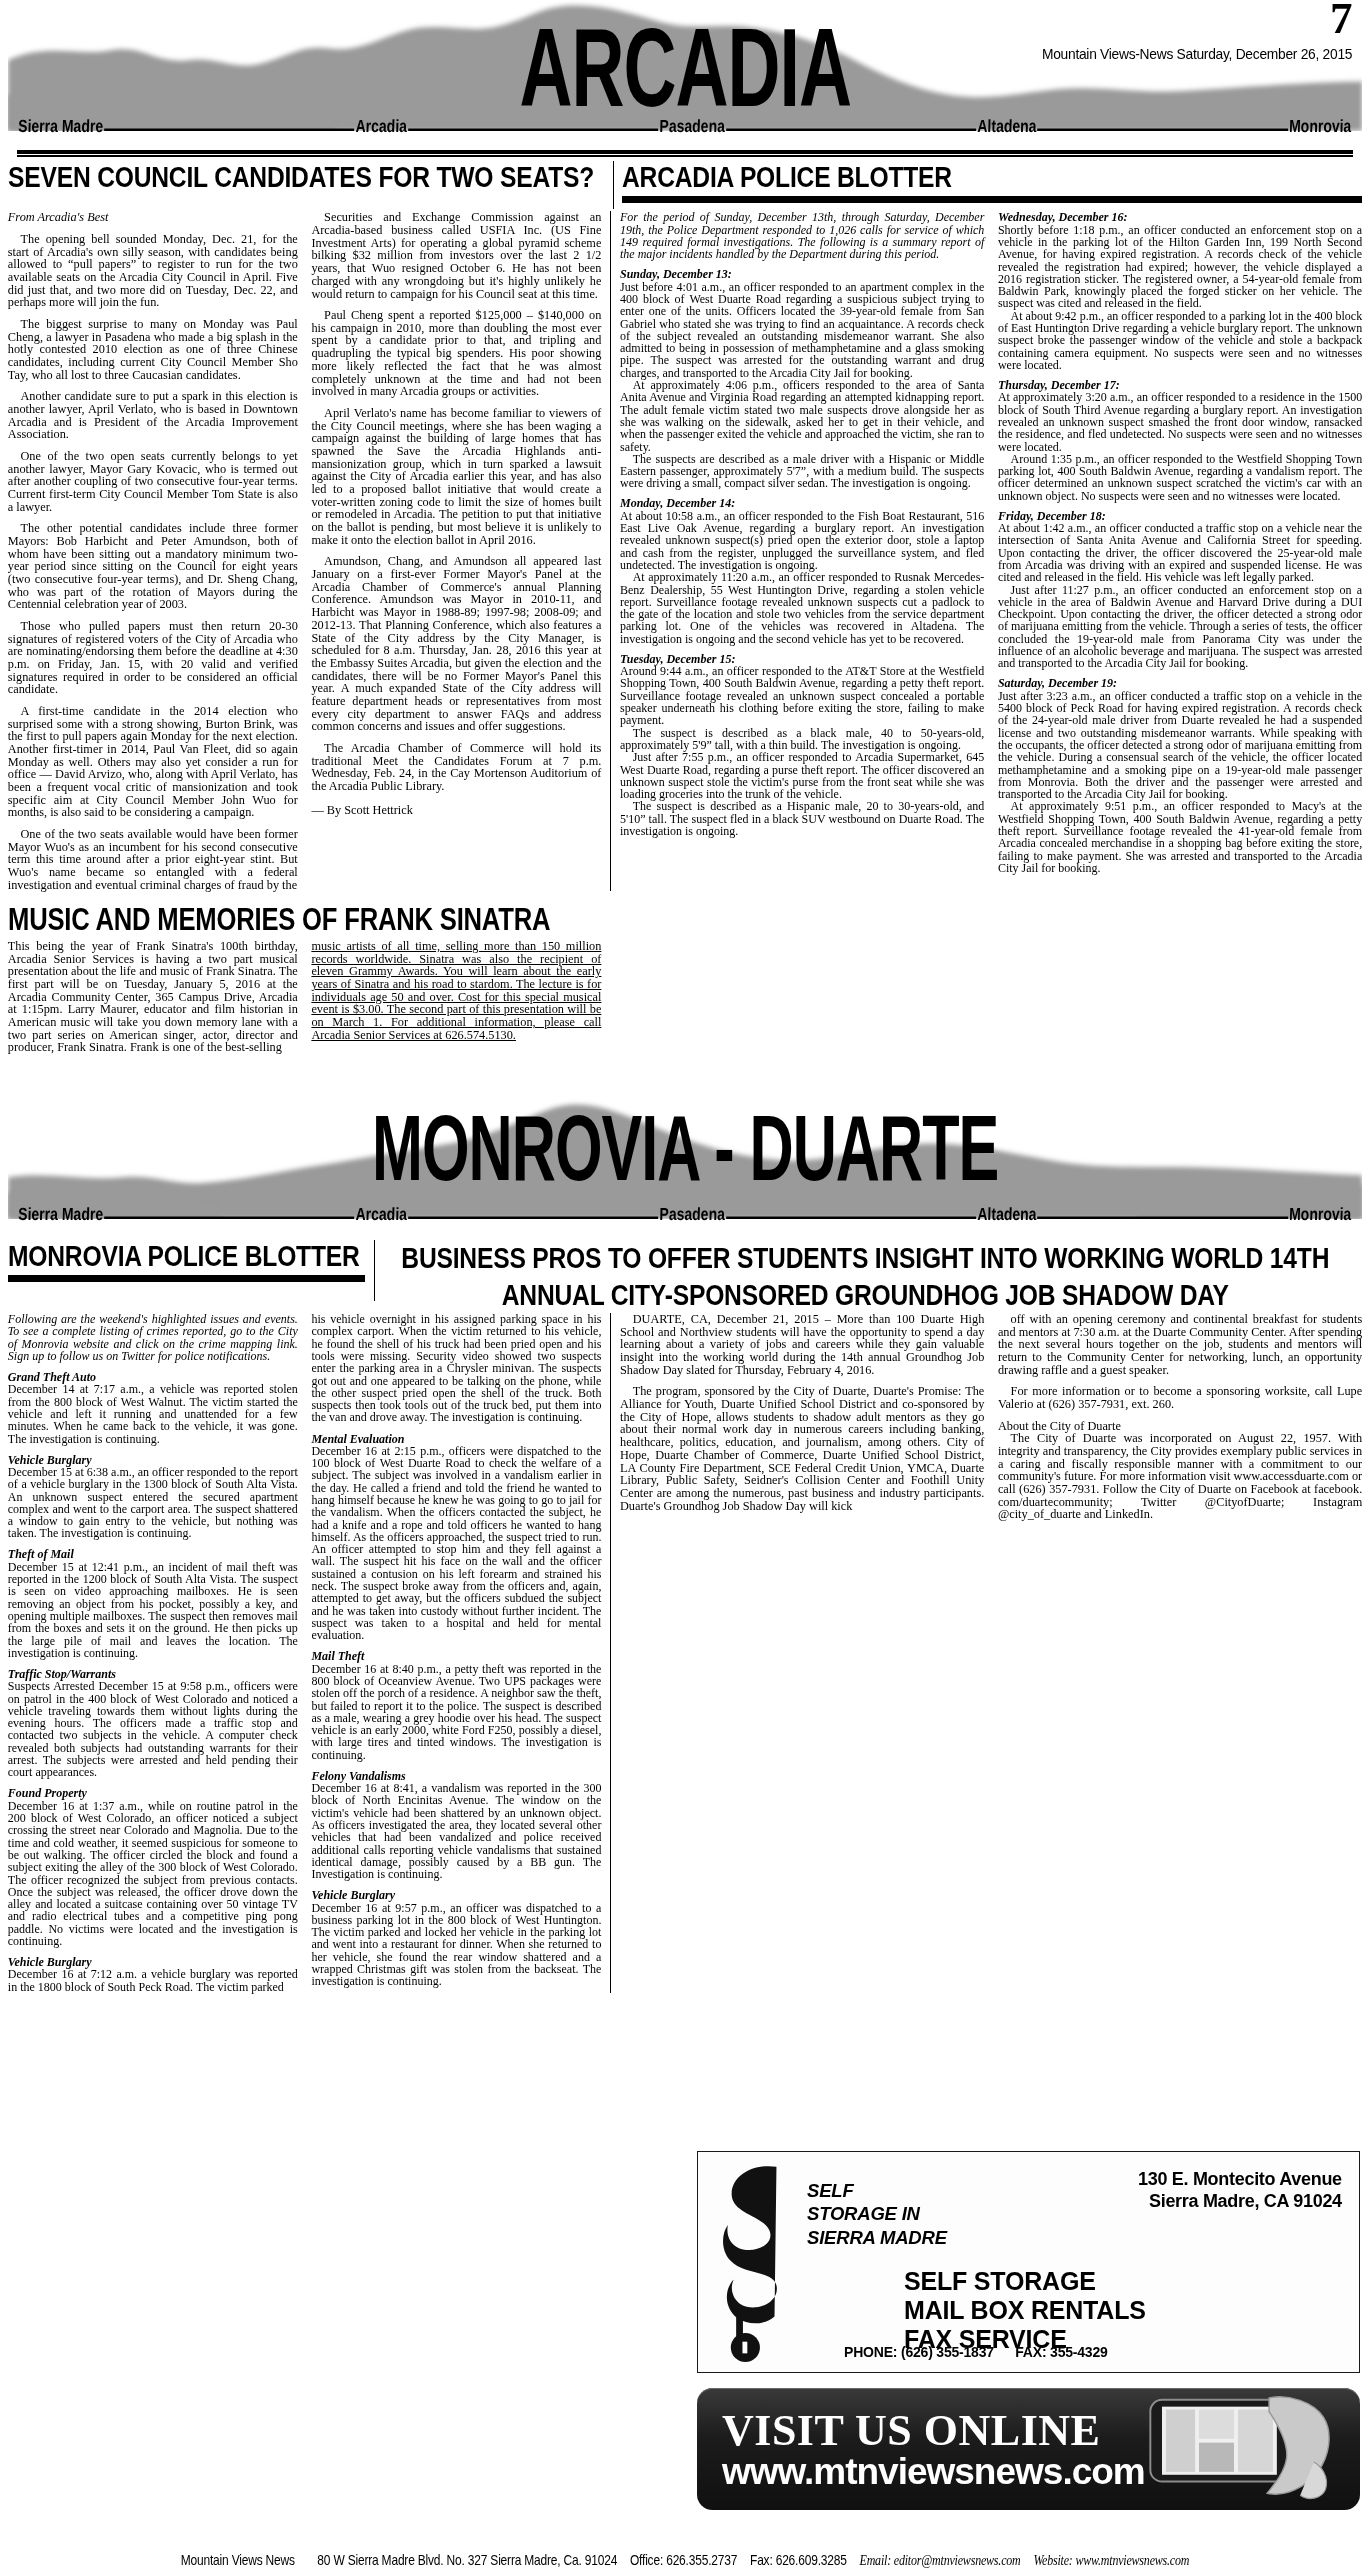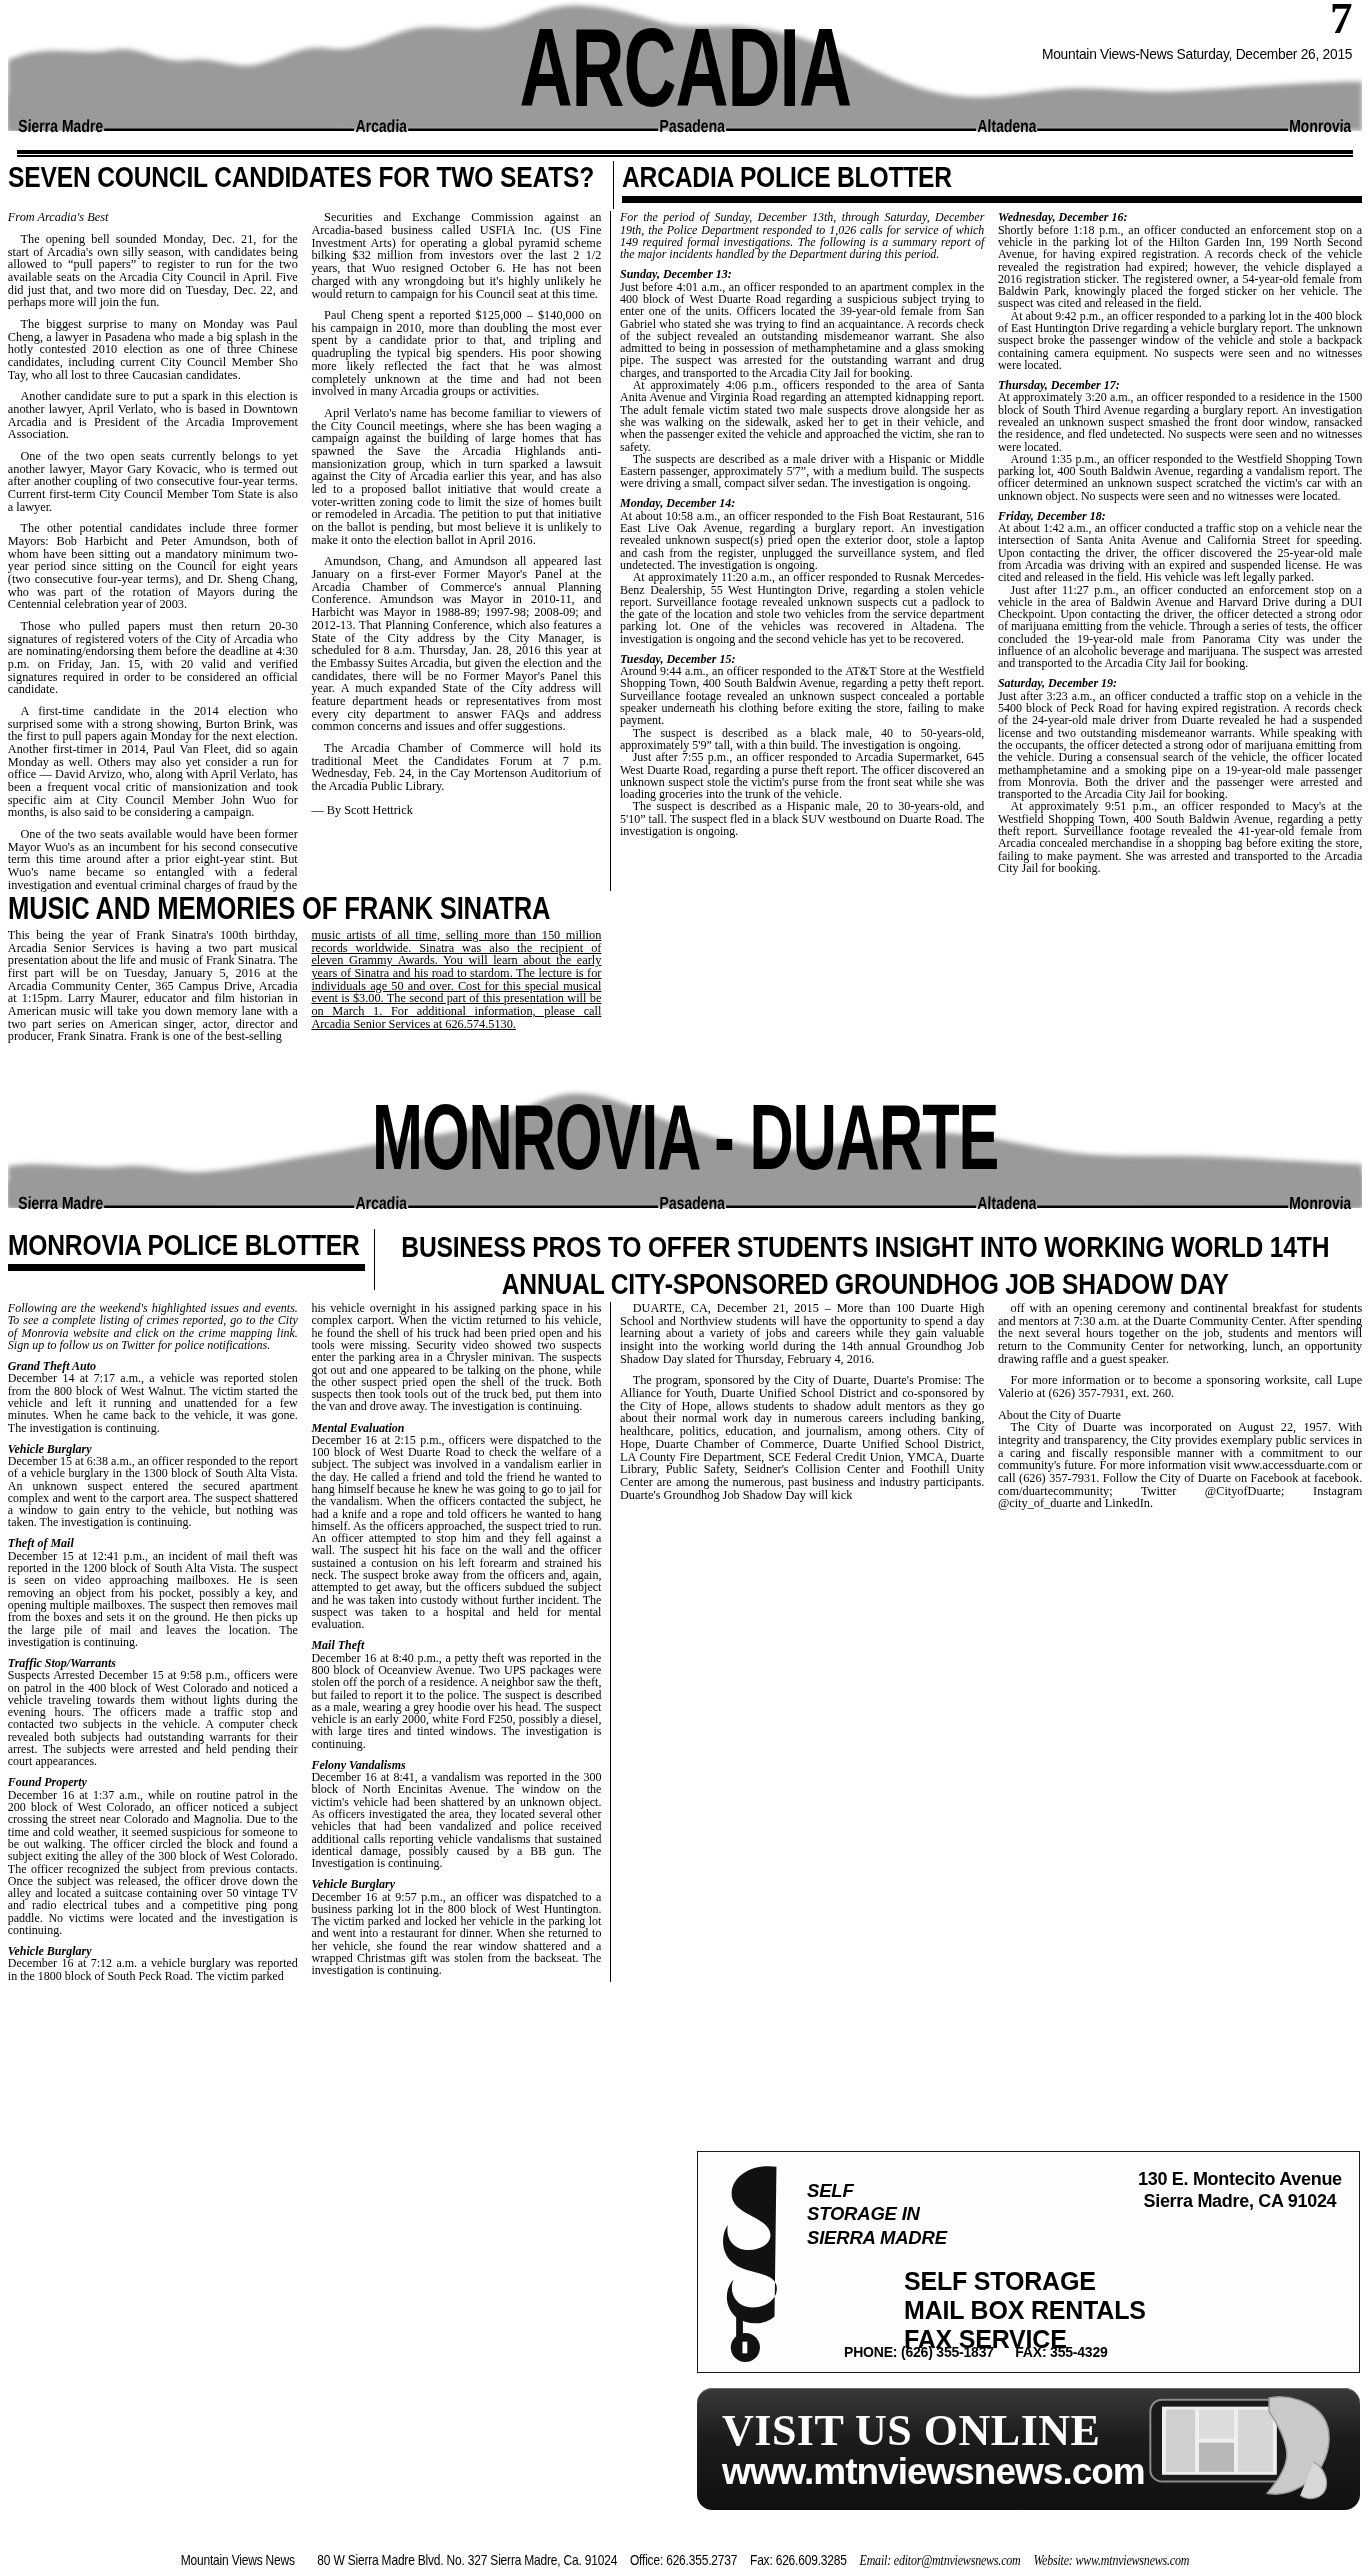--- a/index.html
+++ b/index.html
@@ -91,21 +91,21 @@
     border:1.9px solid #1a1a1a;
     height:222px; position:relative;
     background:#fdfdfd;
     overflow:hidden;
     margin-top:5.8px;
   }
   .ss-logo {
     position:absolute; left:17.5px; top:9.7px; width:84px; height:204px;
   }
   .ss-addr {
-    position:absolute; right:17.5px; top:17.5px; text-align:center;
+    position:absolute; right:17.5px; top:17.5px; text-align:right;
     font-family:"Liberation Sans", sans-serif; font-weight:700;
     font-size:18px; line-height:21.4px; letter-spacing:-0.3px;
   }
   .ss-tag {
     position:absolute; left:109px; top:27px;
     font-family:"Liberation Sans", sans-serif;
     font-style:italic; font-weight:700; font-size:18.5px; line-height:23.4px;
     letter-spacing:-0.2px;
   }
   .ss-services {
@@ -269,21 +269,21 @@
       <p class="sub">Friday, December 18:</p>
       <p class="noind">At about 1:42 a.m., an officer conducted a traffic stop on a vehicle near the intersection of Santa Anita Avenue and California Street for speeding. Upon contacting the driver, the officer discovered the 25-year-old male from Arcadia was driving with an expired and suspended license. He was cited and released in the field. His vehicle was left legally parked.</p>
       <p>Just after 11:27 p.m., an officer conducted an enforcement stop on a vehicle in the area of Baldwin Avenue and Harvard Drive during a DUI Checkpoint. Upon contacting the driver, the officer detected a strong odor of marijuana emitting from the vehicle. Through a series of tests, the officer concluded the 19-year-old male from Panorama City was under the influence of an alcoholic beverage and marijuana. The suspect was arrested and transported to the Arcadia City Jail for booking.</p>
 
       <p class="sub">Saturday, December 19:</p>
       <p class="noind">Just after 3:23 a.m., an officer conducted a traffic stop on a vehicle in the 5400 block of Peck Road for having expired registration. A records check of the 24-year-old male driver from Duarte revealed he had a suspended license and two outstanding misdemeanor warrants. While speaking with the occupants, the officer detected a strong odor of marijuana emitting from the vehicle. During a consensual search of the vehicle, the officer located methamphetamine and a smoking pipe on a 19-year-old male passenger from Monrovia. Both the driver and the passenger were arrested and transported to the Arcadia City Jail for booking.</p>
       <p>At approximately 9:51 p.m., an officer responded to Macy's at the Westfield Shopping Town, 400 South Baldwin Avenue, regarding a petty theft report. Surveillance footage revealed the 41-year-old female from Arcadia concealed merchandise in a shopping bag before exiting the store, failing to make payment. She was arrested and transported to the Arcadia City Jail for booking.</p>
     </div>
   </div>
 
-  <div class="grid" style="margin-top:2px;flex-direction:column;">
+  <div class="grid" style="margin-top:13px;flex-direction:column;">
     <div style="width:596px;">
       <div class="hl" style="font-size:26px;">MUSIC AND MEMORIES OF FRANK SINATRA</div>
       <div class="grid" style="margin-top:7.8px;">
         <div class="col" style="flex:0 0 290px;">
           <p class="noind">This being the year of Frank Sinatra's 100th birthday, Arcadia Senior Services is having a two part musical presentation about the life and music of Frank Sinatra.  The first part will be on Tuesday, January 5, 2016 at the Arcadia Community Center, 365 Campus Drive, Arcadia at 1:15pm.  Larry Maurer, educator and film historian in American music will take you down memory lane with a two part series on American singer, actor, director and producer, Frank Sinatra. Frank is one of the best-selling</p>
         </div>
         <div style="width:13.6px;"></div>
         <div class="col" style="flex:0 0 290px;text-decoration:underline;">
           <p class="noind">music artists of all time, selling more than 150 million records worldwide. Sinatra was also the recipient of eleven Grammy Awards. You will learn about the early years of Sinatra and his road to stardom. The lecture is for individuals age 50 and over. Cost for this special musical event is $3.00. The second part of this presentation will be on March 1. For additional information, please call Arcadia Senior Services at 626.574.5130.</p>
         </div>

